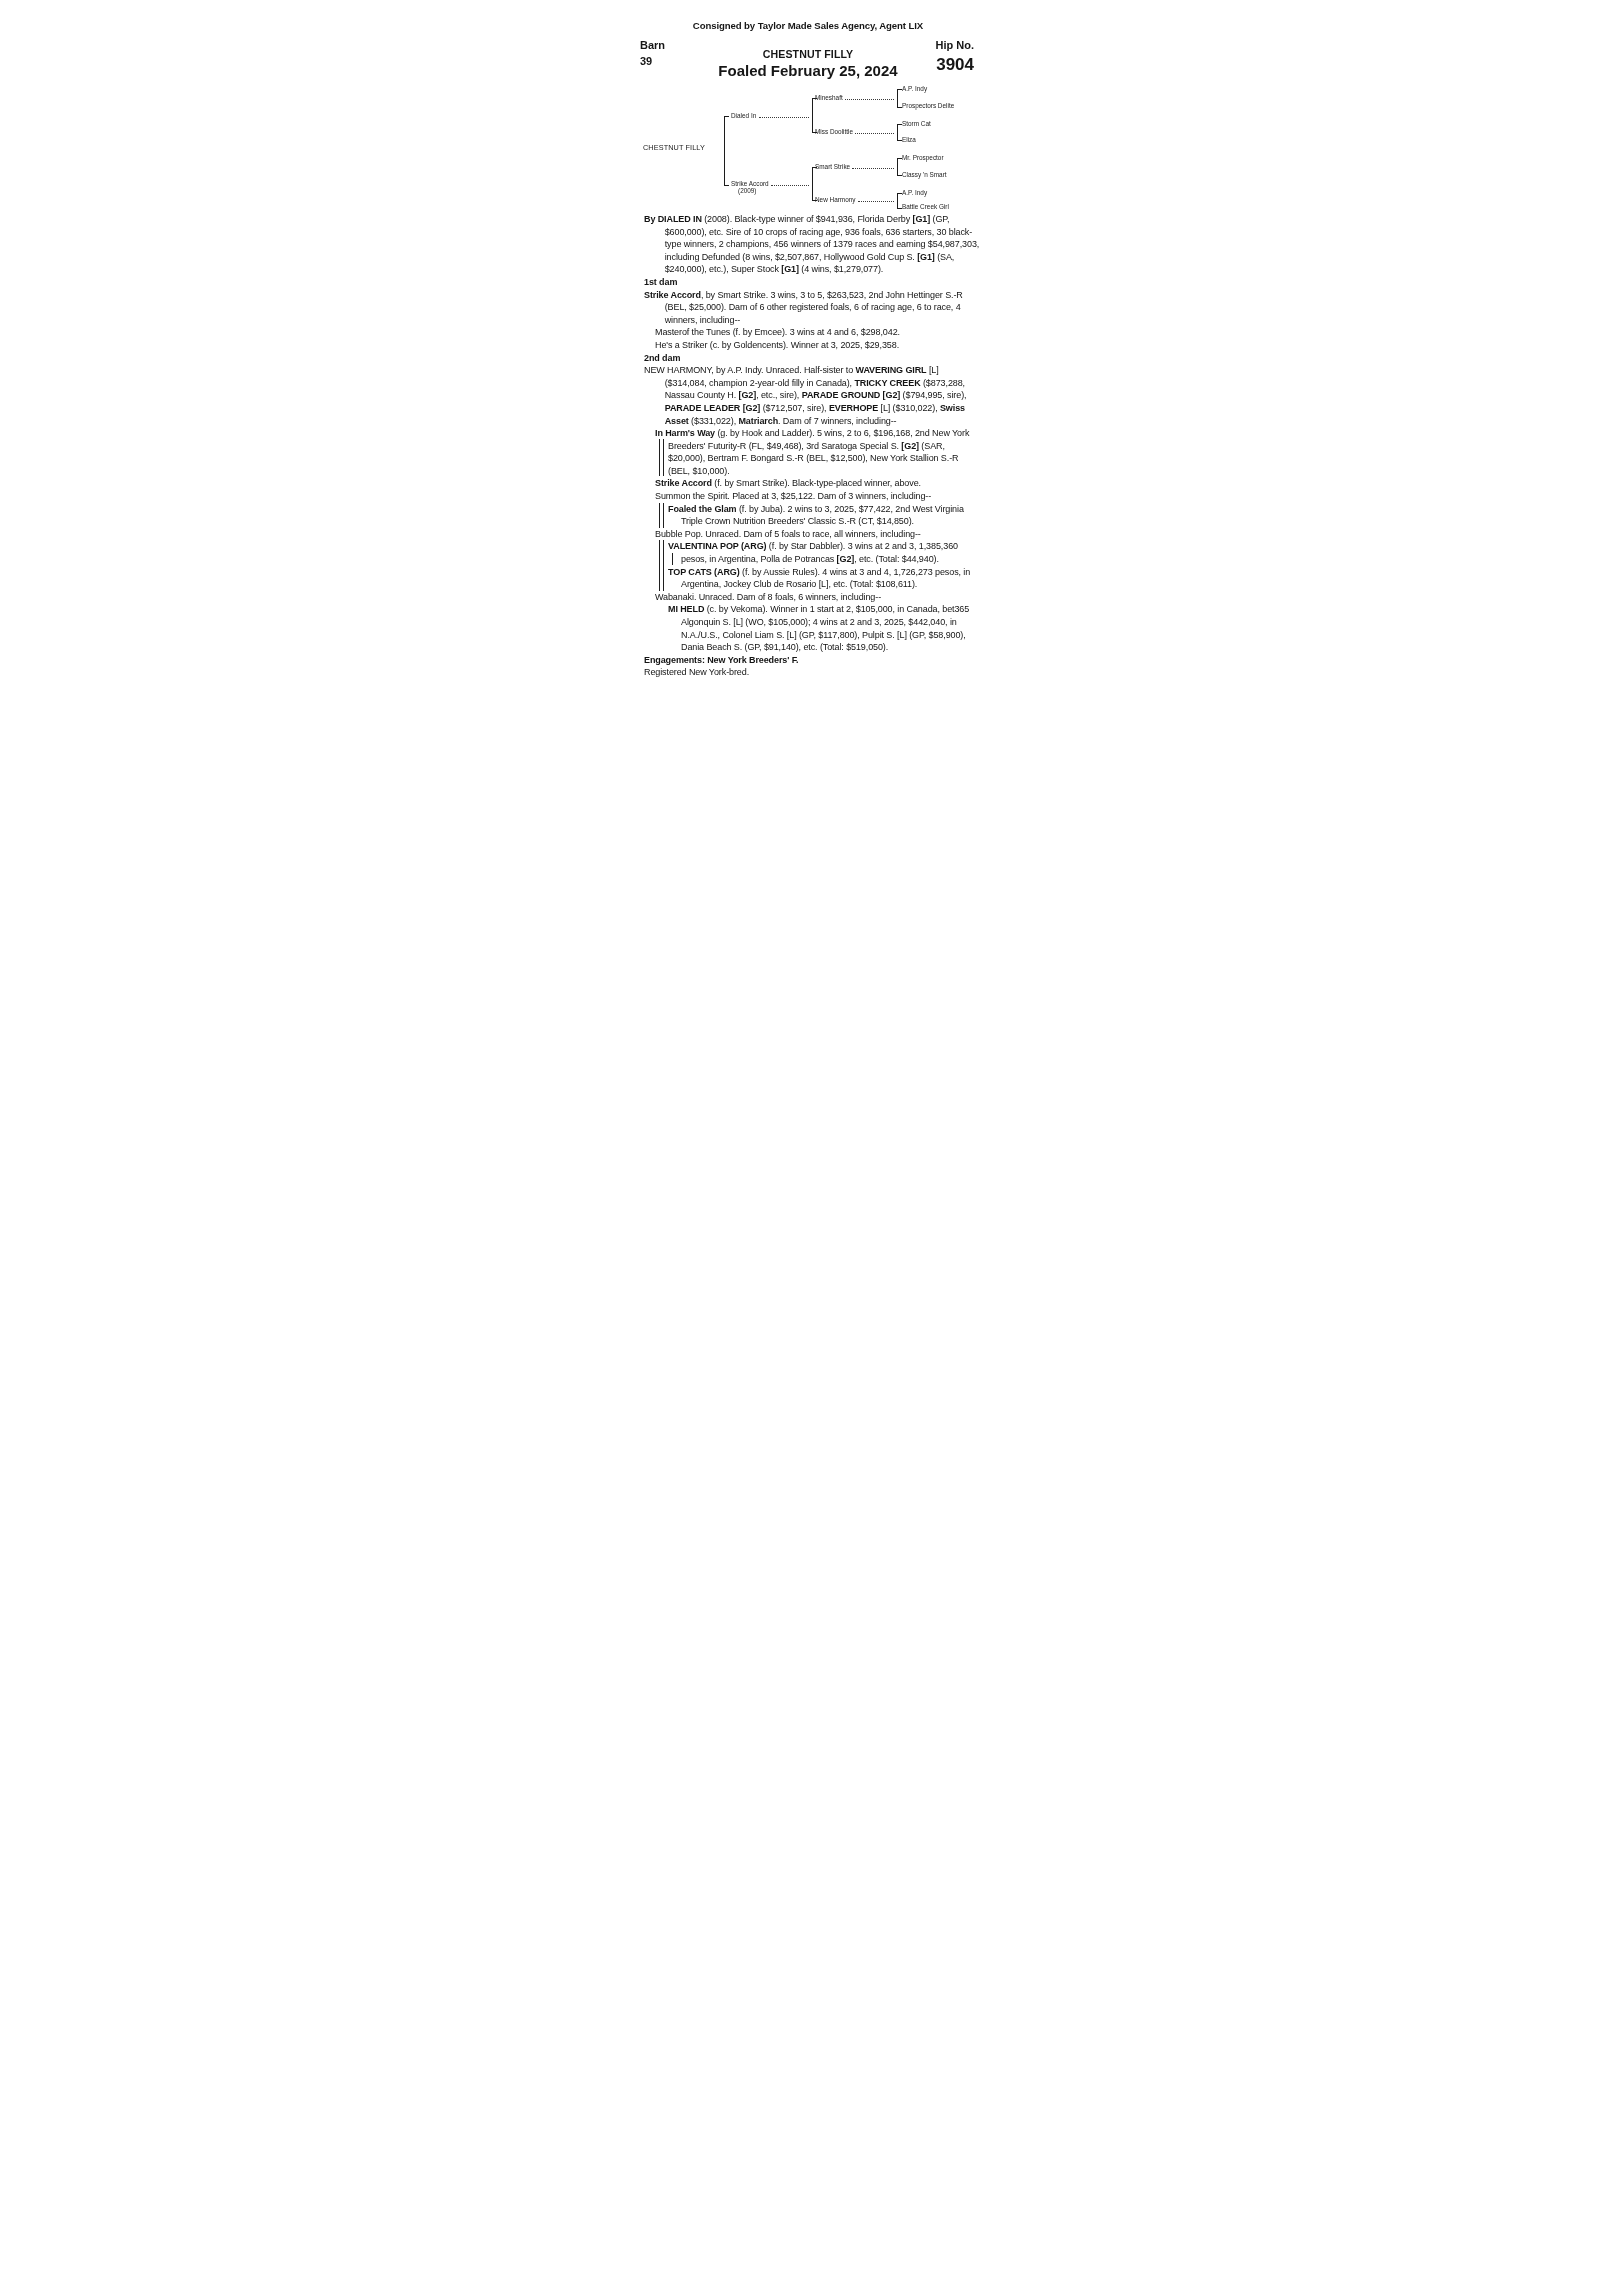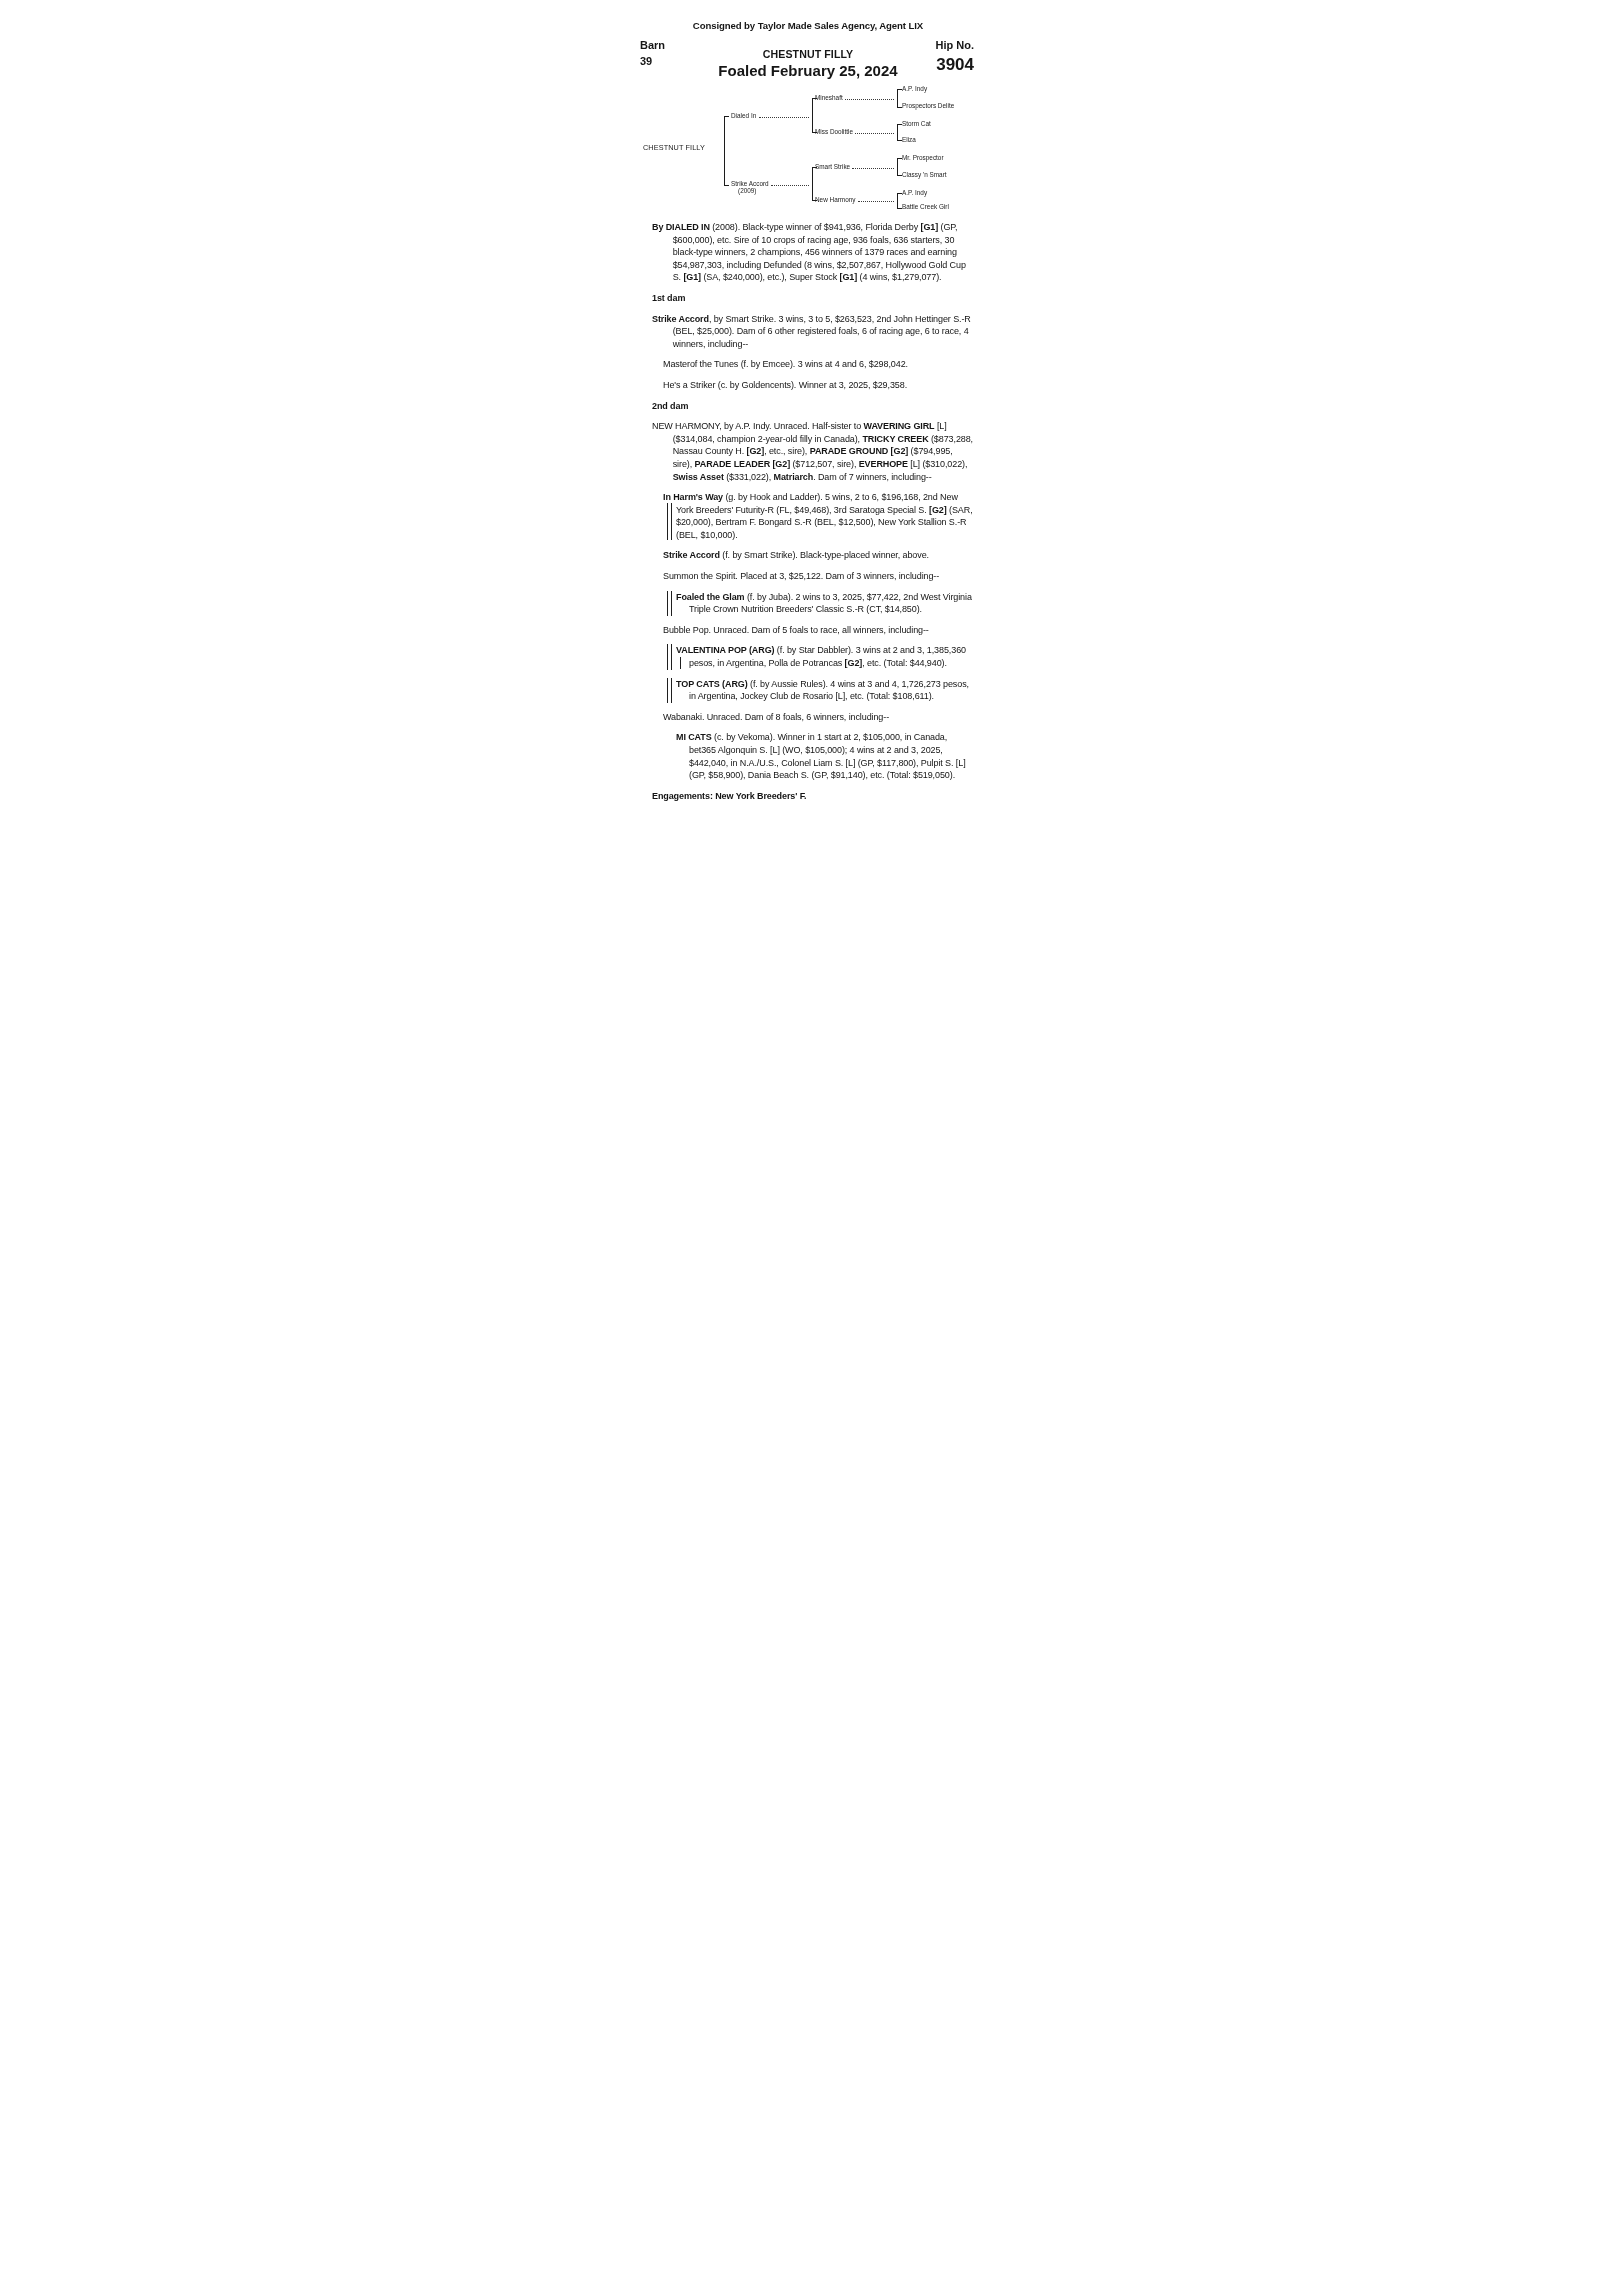--- a/index.html
+++ b/index.html
@@ -21,21 +21,21 @@
     font-weight:700;font-size:15px;}
   
   .tree{position:absolute;inset:0;font-size:6.4px;color:#1b1b1b;}
   .trow{position:absolute;height:9.2px;line-height:9.2px;white-space:nowrap;display:flex;}
   .trow .lead{flex:1 1 auto;border-bottom:0.9px dotted #3a3a3a;margin:0 1.8px 1.8px 2.3px;}
   .t-subject{font-size:7.3px;letter-spacing:0.1px;}
   .bracket{position:absolute;width:4.1px;border:0.9px solid #1c1c1c;border-right:none;}
   
   .bodytext{position:absolute;left:38px;top:213px;width:338px;
     font-size:9px;line-height:12.6px;letter-spacing:-0.1px;color:#141414;}
-  .bodytext p{margin:8px;position:relative;}
+  .bodytext p{margin:0;position:relative;}
   .t-head{font-weight:700;}
   .t-p0{padding-left:20.7px;text-indent:-20.7px;}
   .t-p1{padding-left:24px;text-indent:-13px;}
   .t-p2{padding-left:37px;text-indent:-13px;}
   .vbar{position:absolute;width:0.9px;background:#1f1f1f;}
   .vbar-cont{top:12.4px;bottom:1.8px;}
   .vbar-full{top:0;bottom:0;}
   .vbar-inner{top:12.4px;height:12px;}
 </style>
 </head>
@@ -129,19 +129,19 @@
       <p class="t-head"><b>2nd dam</b></p>
       <p class="t-p0">NEW HARMONY, by A.P. Indy. Unraced. Half-sister to <b>WAVERING GIRL</b> [L] ($314,084, champion 2-year-old filly in Canada), <b>TRICKY CREEK</b> ($873,288, Nassau County H. <b>[G2]</b>, etc., sire), <b>PARADE GROUND [G2]</b> ($794,995, sire), <b>PARADE LEADER [G2]</b> ($712,507, sire), <b>EVERHOPE</b> [L] ($310,022), <b>Swiss Asset</b> ($331,022), <b>Matriarch</b>. Dam of 7 winners, including--</p>
       <p class="t-p1"><b>In Harm's Way</b> (g. by Hook and Ladder). 5 wins, 2 to 6, $196,168, 2nd New York Breeders' Futurity-R (FL, $49,468), 3rd Saratoga Special S. <b>[G2]</b> (SAR, $20,000), Bertram F. Bongard S.-R (BEL, $12,500), New York Stallion S.-R (BEL, $10,000).<i class="vbar vbar-cont" style="left: 15px;"></i><i class="vbar vbar-cont" style="left: 19px;"></i></p>
       <p class="t-p1"><b>Strike Accord</b> (f. by Smart Strike). Black-type-placed winner, above.</p>
       <p class="t-p1">Summon the Spirit. Placed at 3, $25,122. Dam of 3 winners, including--</p>
       <p class="t-p2"><b>Foaled the Glam</b> (f. by Juba). 2 wins to 3, 2025, $77,422, 2nd West Virginia Triple Crown Nutrition Breeders' Classic S.-R (CT, $14,850).<i class="vbar vbar-full" style="left: 15px;"></i><i class="vbar vbar-full" style="left: 19px;"></i></p>
       <p class="t-p1">Bubble Pop. Unraced. Dam of 5 foals to race, all winners, including--</p>
       <p class="t-p2"><b>VALENTINA POP (ARG)</b> (f. by Star Dabbler). 3 wins at 2 and 3, 1,385,360 pesos, in Argentina, Polla de Potrancas <b>[G2]</b>, etc. (Total: $44,940).<i class="vbar vbar-full" style="left: 15px;"></i><i class="vbar vbar-full" style="left: 19px;"></i><i class="vbar vbar-inner" style="left: 27.5px;"></i></p>
       <p class="t-p2"><b>TOP CATS (ARG)</b> (f. by Aussie Rules). 4 wins at 3 and 4, 1,726,273 pesos, in Argentina, Jockey Club de Rosario [L], etc. (Total: $108,611).<i class="vbar vbar-full" style="left: 15px;"></i><i class="vbar vbar-full" style="left: 19px;"></i></p>
       <p class="t-p1">Wabanaki. Unraced. Dam of 8 foals, 6 winners, including--</p>
-      <p class="t-p2"><b>MI CATS</b> (c. by Vekoma). Winner in 1 start at 2, $105,000, in Canada, bet365 Algonquin S. [L] (WO, $105,000); 4 wins at 2 and 3, 2025, $442,040, in N.A./U.S., Colonel Liam S. [L] (GP, $117,800), Pulpit S. [L] (GP, $58,900), Dania Beach S. (GP, $91,140), etc. (Total: $519,050).</p>
+      <p class="t-p2"><b>MI HELD</b> (c. by Vekoma). Winner in 1 start at 2, $105,000, in Canada, bet365 Algonquin S. [L] (WO, $105,000); 4 wins at 2 and 3, 2025, $442,040, in N.A./U.S., Colonel Liam S. [L] (GP, $117,800), Pulpit S. [L] (GP, $58,900), Dania Beach S. (GP, $91,140), etc. (Total: $519,050).</p>
       <p class="t-head"><b>Engagements: New York Breeders' F.</b></p>
       <p class="t-p0">Registered New York-bred.</p>
     </div>
 
 </div>
 
 
 </body></html>

